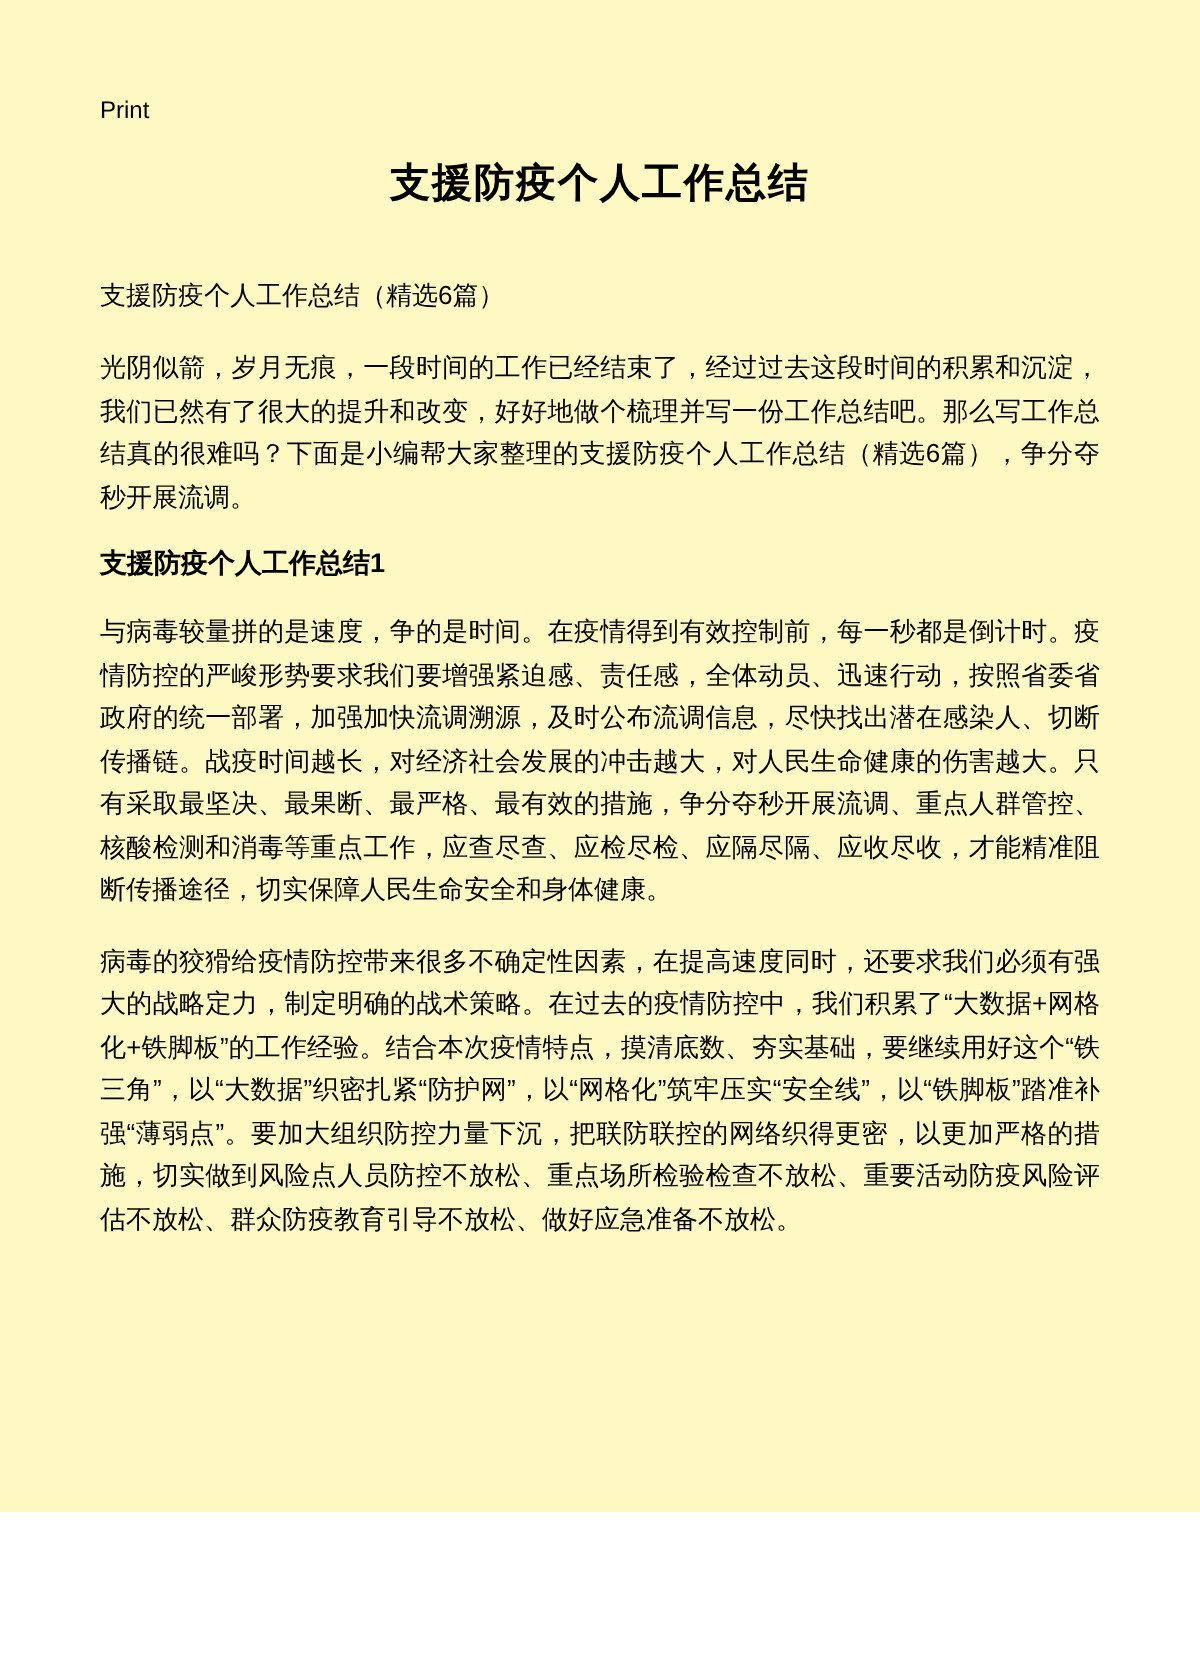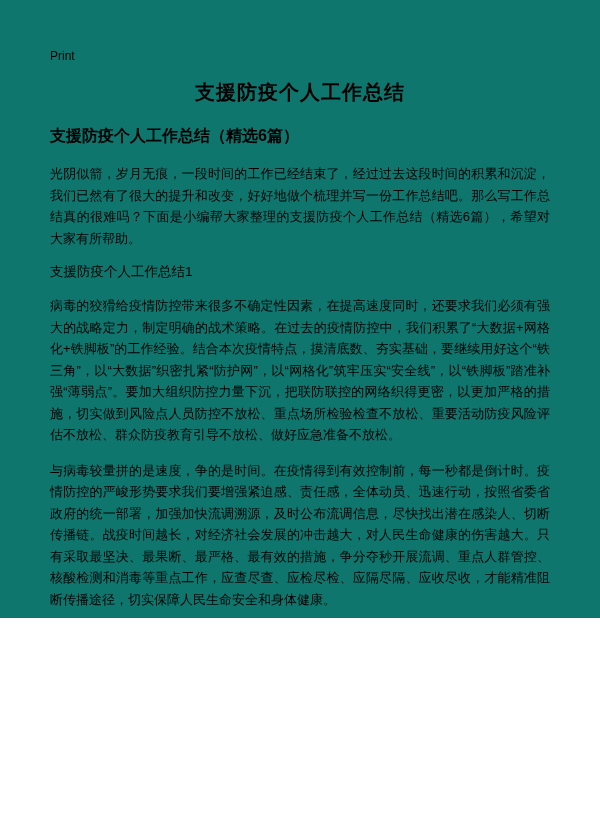--- a/index.html
+++ b/index.html
@@ -4,75 +4,75 @@
 <style>
   * { margin: 0; padding: 0; box-sizing: border-box; }
   html, body { background: #ffffff; }
   body {
     font-family: "Liberation Sans", "DejaVu Sans", sans-serif;
     color: #000000;
   }
   .page {
     position: relative;
     width: 600px;
-    height: 618px;
+    height: 756px;
     margin: 0 auto;
-    background: #0f766e;
+    background: #fef9c3;
     overflow: hidden;
     padding: 46px 50px 0 50px;
   }
   .print-label {
     font-size: 12px;
     color: #000000;
     margin-bottom: 16px;
     cursor: pointer;
     display: inline-block;
   }
   .doc-title {
     font-size: 20px;
     font-weight: bold;
     text-align: center;
-    margin-bottom: 20px;
+    margin-bottom: 34px;
     letter-spacing: 1px;
   }
   .doc-subtitle {
-    font-size: 16px;
-    font-weight: bold;
+    font-size: 13px;
+    font-weight: normal;
     margin-bottom: 16px;
   }
   .para {
     font-size: 13px;
     line-height: 21.5px;
     text-align: justify;
     margin-bottom: 14px;
     word-break: break-all;
   }
   .section-heading {
     font-size: 13.5px;
-    font-weight: normal;
+    font-weight: bold;
     margin-top: 5px;
     margin-bottom: 14px;
   }
 </style>
 </head>
 <body>
 
 <div class="page">
 
   <span class="print-label">Print</span>
 
   <h1 class="doc-title">支援防疫个人工作总结</h1>
 
   <div class="doc-subtitle">支援防疫个人工作总结（精选6篇）</div>
 
-  <p class="para">光阴似箭，岁月无痕，一段时间的工作已经结束了，经过过去这段时间的积累和沉淀，我们已然有了很大的提升和改变，好好地做个梳理并写一份工作总结吧。那么写工作总结真的很难吗？下面是小编帮大家整理的支援防疫个人工作总结（精选6篇），希望对大家有所帮助。</p>
+  <p class="para">光阴似箭，岁月无痕，一段时间的工作已经结束了，经过过去这段时间的积累和沉淀，我们已然有了很大的提升和改变，好好地做个梳理并写一份工作总结吧。那么写工作总结真的很难吗？下面是小编帮大家整理的支援防疫个人工作总结（精选6篇），争分夺秒开展流调。</p>
 
   <h2 class="section-heading">支援防疫个人工作总结1</h2>
 
+  <p class="para">与病毒较量拼的是速度，争的是时间。在疫情得到有效控制前，每一秒都是倒计时。疫情防控的严峻形势要求我们要增强紧迫感、责任感，全体动员、迅速行动，按照省委省政府的统一部署，加强加快流调溯源，及时公布流调信息，尽快找出潜在感染人、切断传播链。战疫时间越长，对经济社会发展的冲击越大，对人民生命健康的伤害越大。只有采取最坚决、最果断、最严格、最有效的措施，争分夺秒开展流调、重点人群管控、核酸检测和消毒等重点工作，应查尽查、应检尽检、应隔尽隔、应收尽收，才能精准阻断传播途径，切实保障人民生命安全和身体健康。</p>
+
   <p class="para">病毒的狡猾给疫情防控带来很多不确定性因素，在提高速度同时，还要求我们必须有强大的战略定力，制定明确的战术策略。在过去的疫情防控中，我们积累了“大数据+网格化+铁脚板”的工作经验。结合本次疫情特点，摸清底数、夯实基础，要继续用好这个“铁三角”，以“大数据”织密扎紧“防护网”，以“网格化”筑牢压实“安全线”，以“铁脚板”踏准补强“薄弱点”。要加大组织防控力量下沉，把联防联控的网络织得更密，以更加严格的措施，切实做到风险点人员防控不放松、重点场所检验检查不放松、重要活动防疫风险评估不放松、群众防疫教育引导不放松、做好应急准备不放松。</p>
-
-  <p class="para">与病毒较量拼的是速度，争的是时间。在疫情得到有效控制前，每一秒都是倒计时。疫情防控的严峻形势要求我们要增强紧迫感、责任感，全体动员、迅速行动，按照省委省政府的统一部署，加强加快流调溯源，及时公布流调信息，尽快找出潜在感染人、切断传播链。战疫时间越长，对经济社会发展的冲击越大，对人民生命健康的伤害越大。只有采取最坚决、最果断、最严格、最有效的措施，争分夺秒开展流调、重点人群管控、核酸检测和消毒等重点工作，应查尽查、应检尽检、应隔尽隔、应收尽收，才能精准阻断传播途径，切实保障人民生命安全和身体健康。</p>
 
 
 
   
 
 </div>
 
 </body></html>

